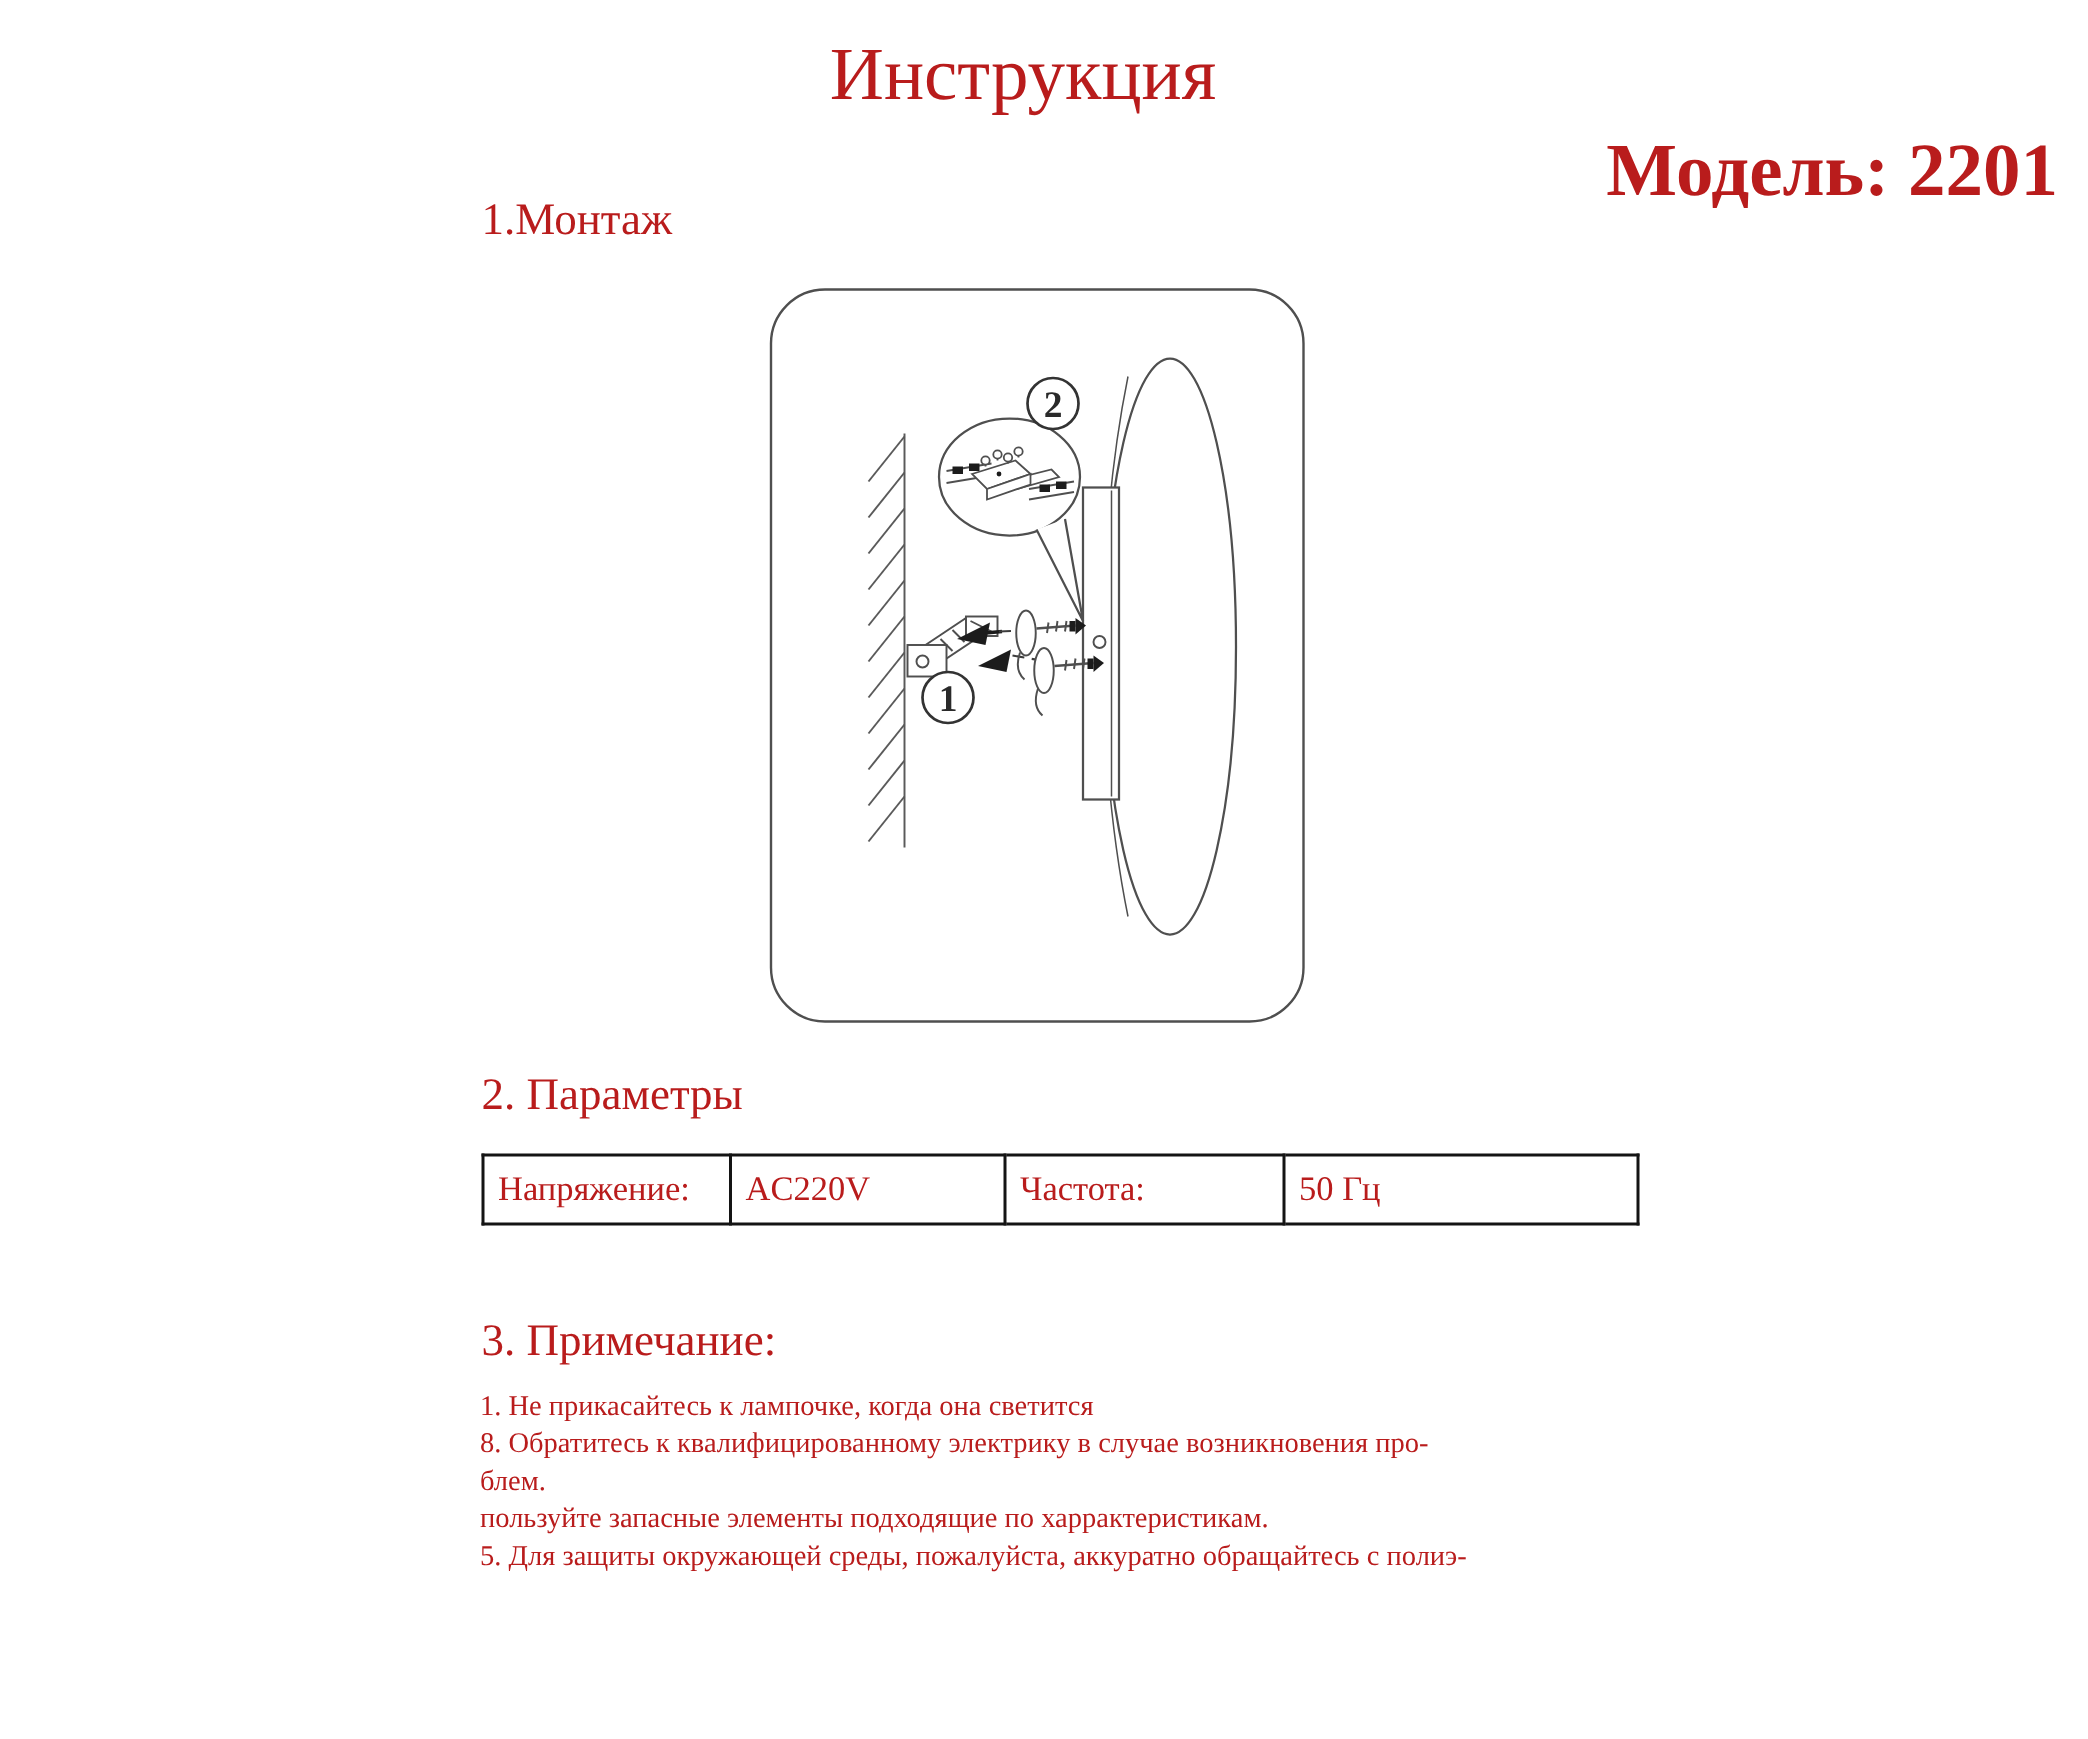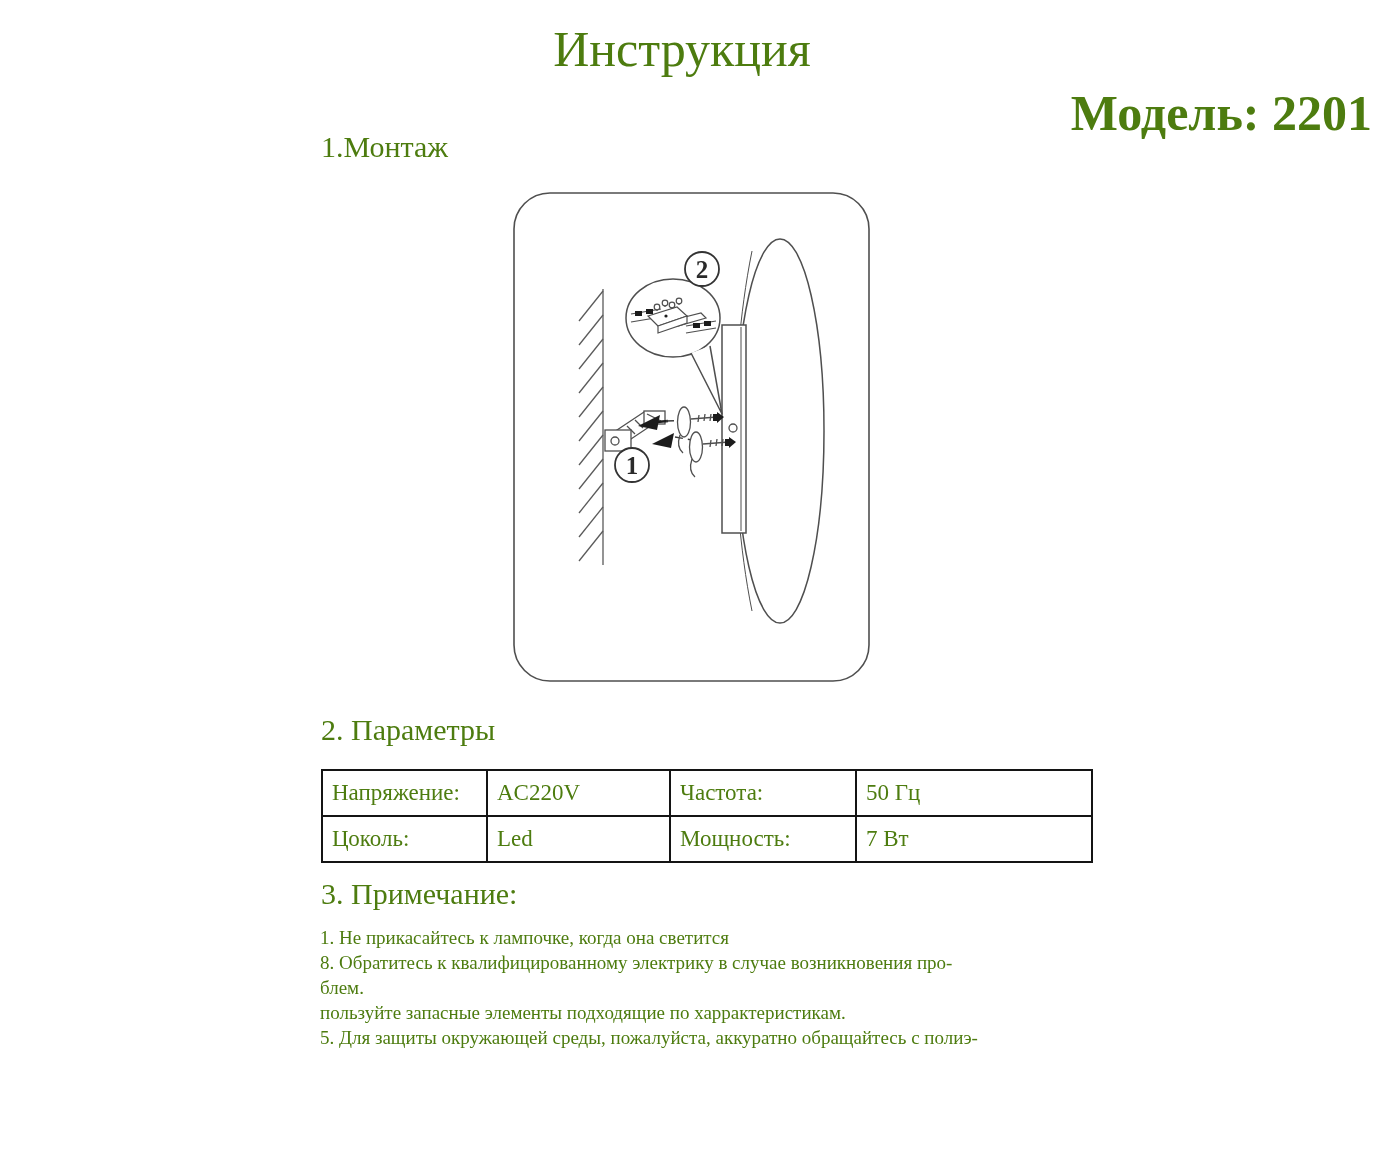--- a/index.html
+++ b/index.html
@@ -6,21 +6,21 @@
     margin: 0;
     padding: 0;
     background: #ffffff;
   }
   .page {
     position: relative;
     width: 1392px;
     height: 1159px;
     background: #ffffff;
     font-family: "Liberation Serif", "DejaVu Serif", serif;
-    color: #4d7c0f;
+    color: #b91c1c;
     overflow: hidden;
   }
   .doc-title {
     position: absolute;
     top: 22px;
     left: 0;
     width: 1364px;
     text-align: center;
     font-size: 50px;
     line-height: 1.08;
@@ -221,26 +221,20 @@
   <div class="sec-heading h-params">2. Параметры</div>
 
   <table class="params-table">
     <tbody>
       <tr>
         <td class="col-0">Напряжение:</td>
         <td class="col-1">AC220V</td>
         <td class="col-2">Частота:</td>
         <td class="col-3">50 Гц</td>
       </tr>
-      <tr>
-        <td class="col-0">Цоколь:</td>
-        <td class="col-1">Led</td>
-        <td class="col-2">Мощность:</td>
-        <td class="col-3">7 Вт</td>
-      </tr>
     </tbody>
   </table>
 
   <div class="sec-heading h-notes">3. Примечание:</div>
 
   <div class="notes">
     <div class="note-line">1. Не прикасайтесь к лампочке, когда она светится</div>
     <div class="note-line">8. Обратитесь к квалифицированному электрику в случае возникновения про-</div>
     <div class="note-line">блем.</div>
     <div class="note-line">пользуйте запасные элементы подходящие по харрактеристикам.</div>

